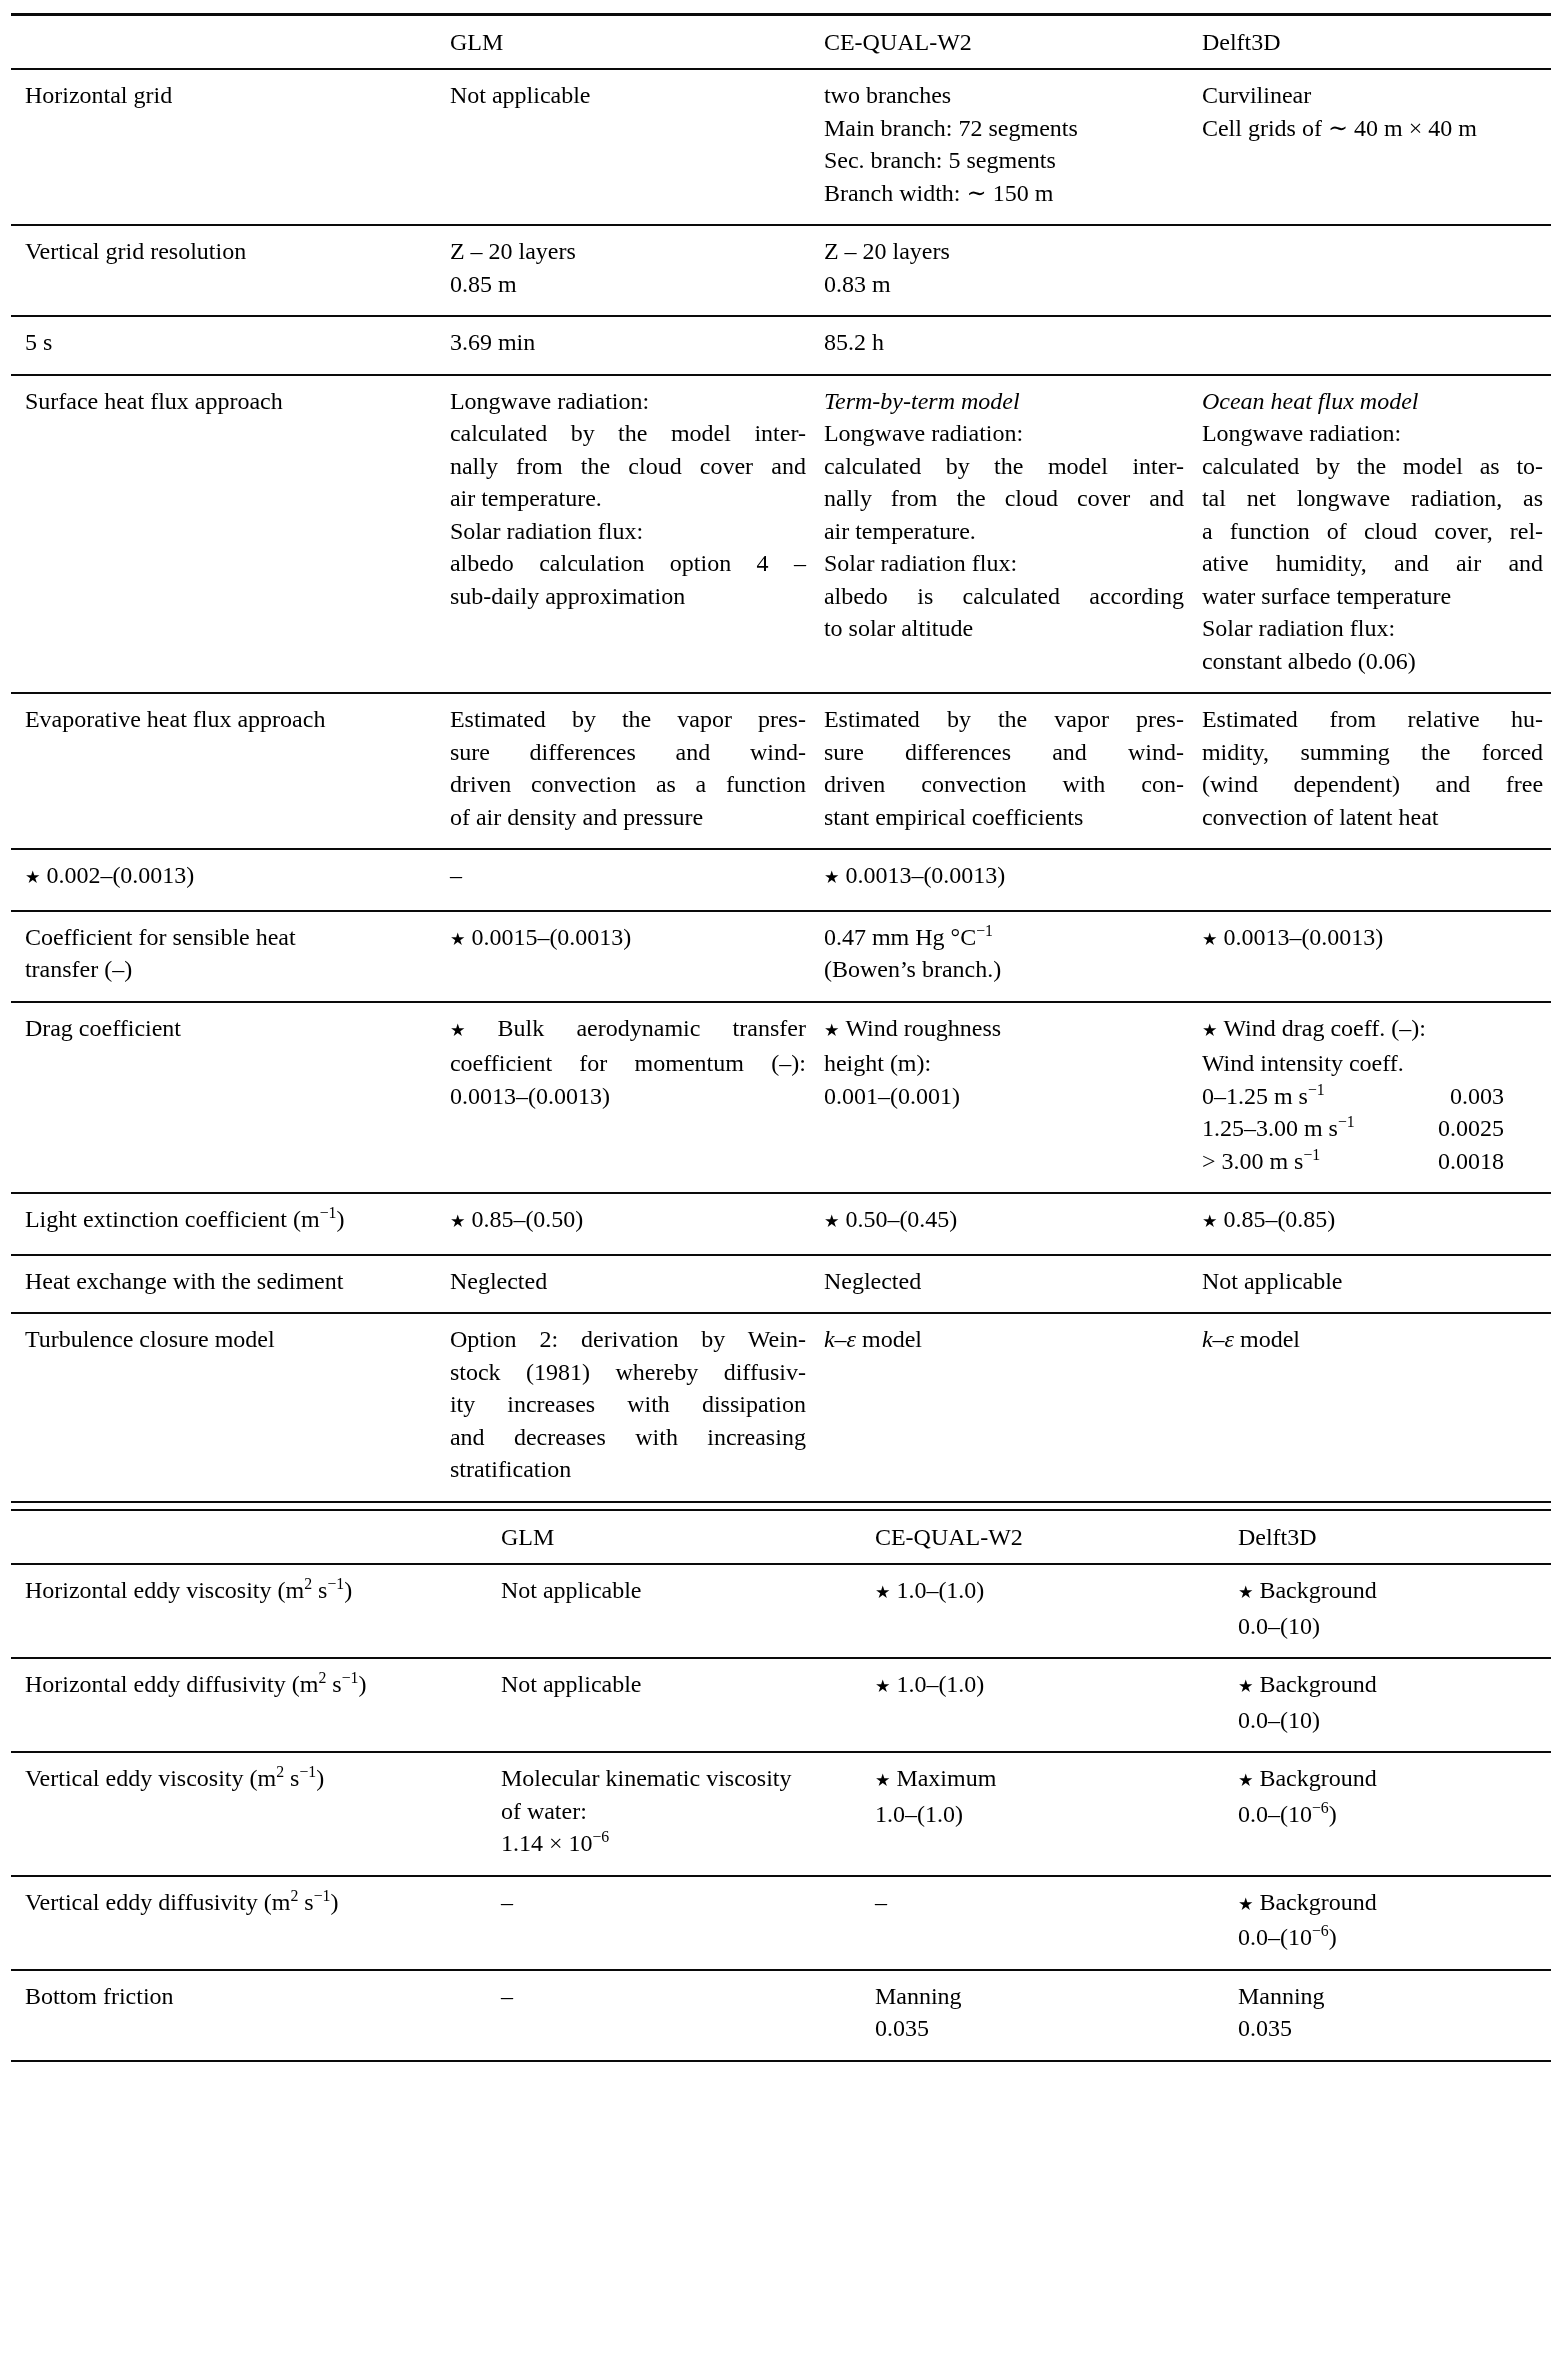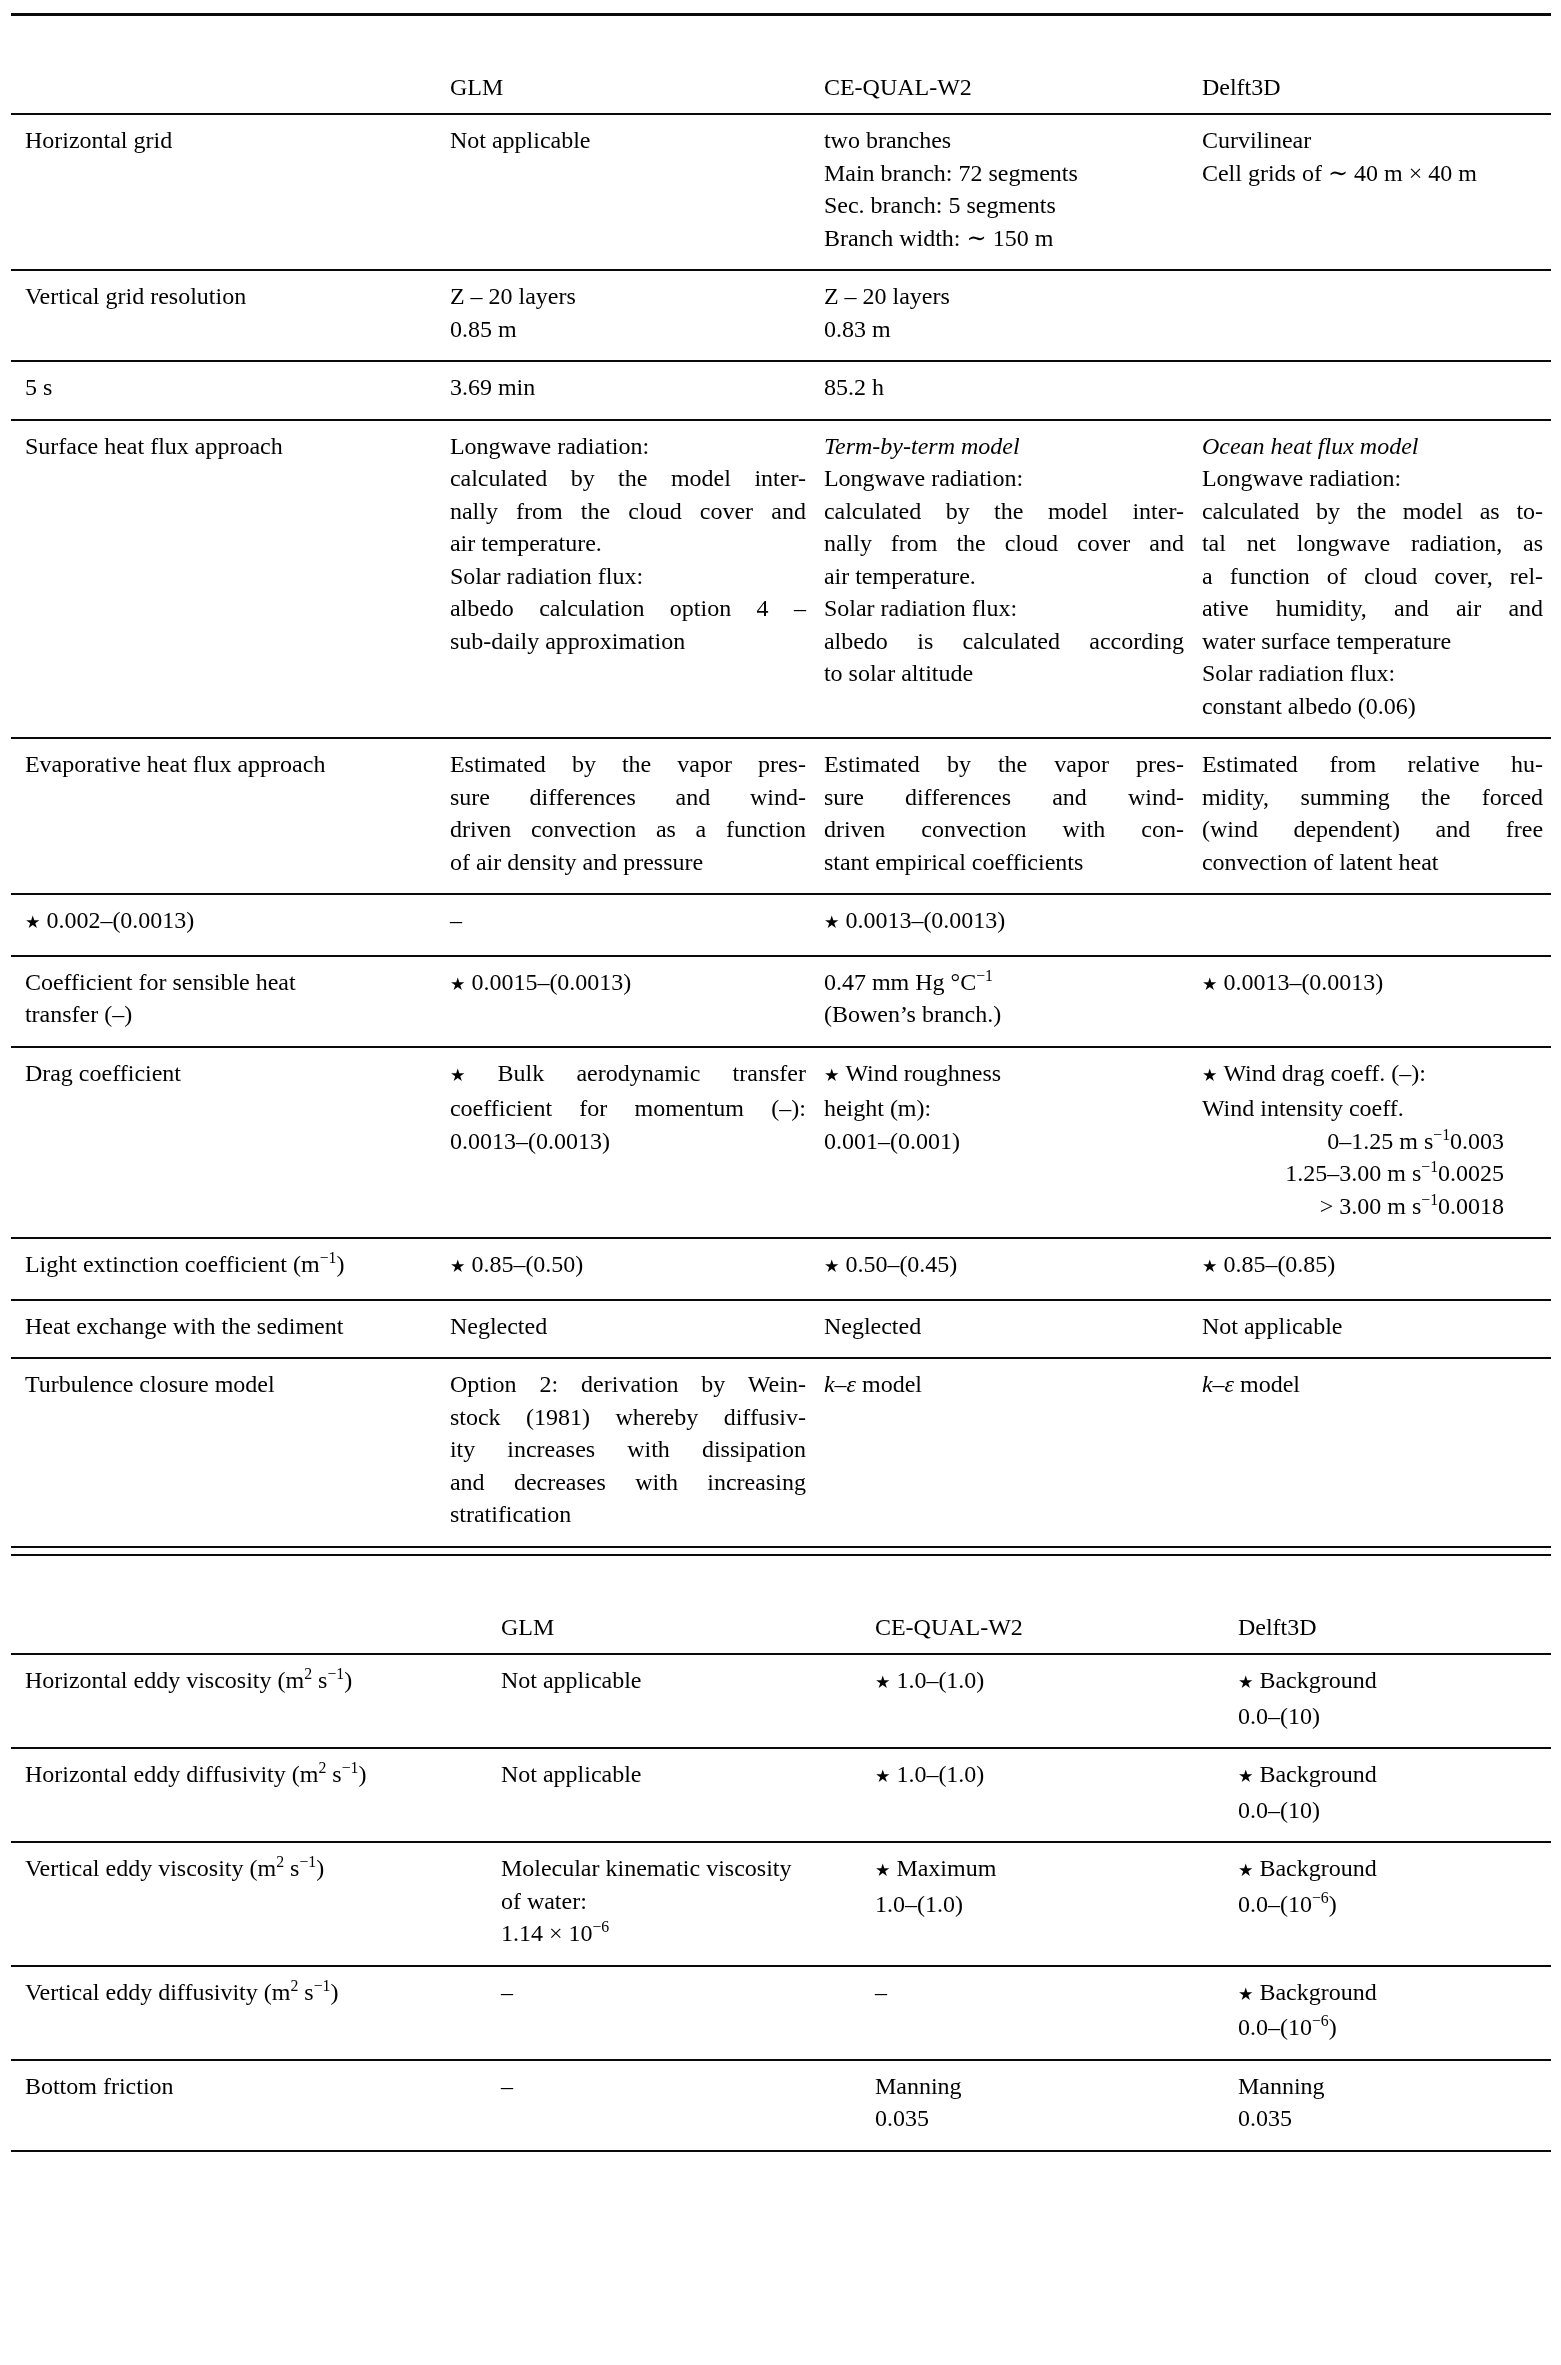--- a/index.html
+++ b/index.html
@@ -7,27 +7,27 @@
     width:1562px;height:2366px;overflow:hidden;
     font-family:"Liberation Serif","DejaVu Serif",serif;
     font-size:24px;color:#000;
   }
   .tbl{margin:0 11.3px;}
   .tbl.first{border-top:3px solid #0a0a0a;margin-top:13px;}
   .tbl.second{margin-top:6.8px;border-top:2.3px solid #0a0a0a;}
   .grid{display:grid;padding:9px 0 15px 13.6px;border-bottom:2.3px solid #0a0a0a;}
   .t-a .grid{grid-template-columns:425px 374px 378px 1fr;}
   .t-b .grid{grid-template-columns:476px 374px 363px 1fr;}
-  .hdr{padding:9.8px 0 9.8px 13.6px;margin-top:45px;}
+  .hdr{padding:9.8px 0 9.8px 13.6px;}
   .hcell{line-height:32.5px;}
   .cell{padding-right:18px;}
   .cell:last-child{padding-right:7.6px;}
   .line{line-height:32.5px;min-height:32.5px;}
   .line.j{text-align:justify;text-align-last:justify;}
-  .line.split{display:flex;justify-content:flex-end;padding-right:39px;}
+  .line.split{display:flex;justify-content:space-between;padding-right:39px;}
   sup{font-size:66%;line-height:0;vertical-align:super;}
   .star{font-size:72%;padding-right:6px;}
   i{font-style:italic;}
 </style>
 </head>
 <body>
 
 <main>
   <section class="tbl first t-a">
       <div class="hdr grid">

